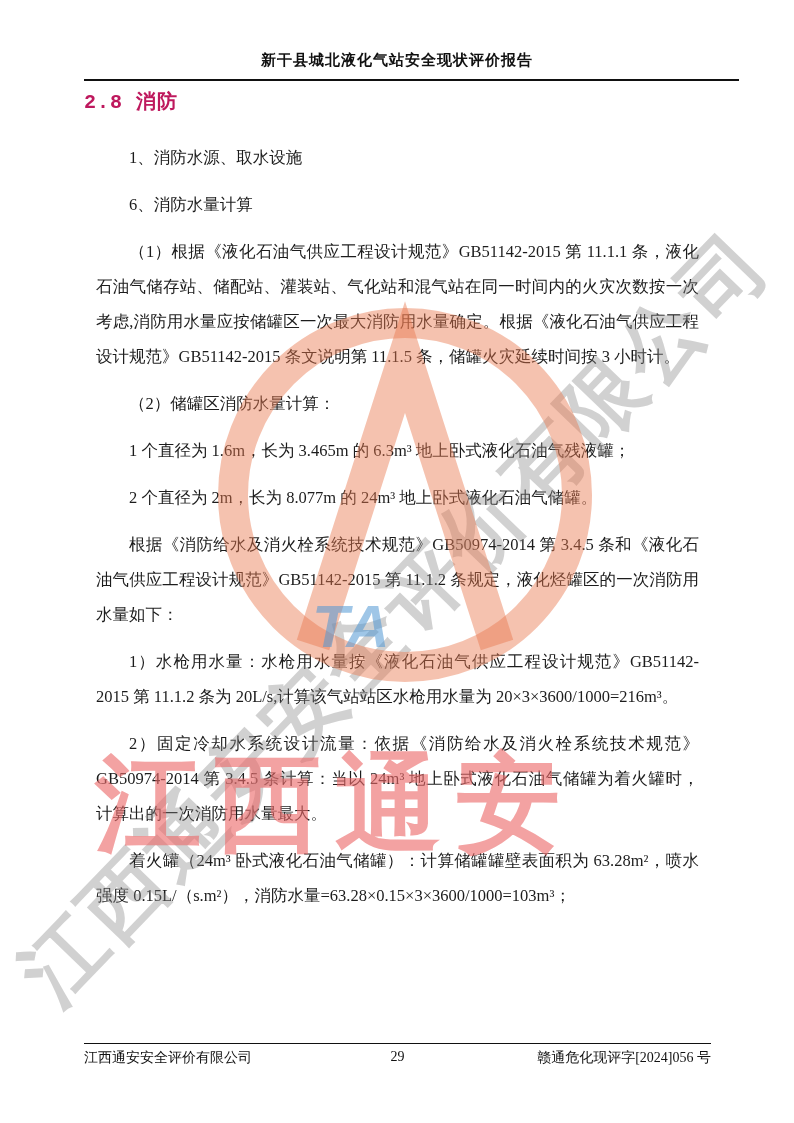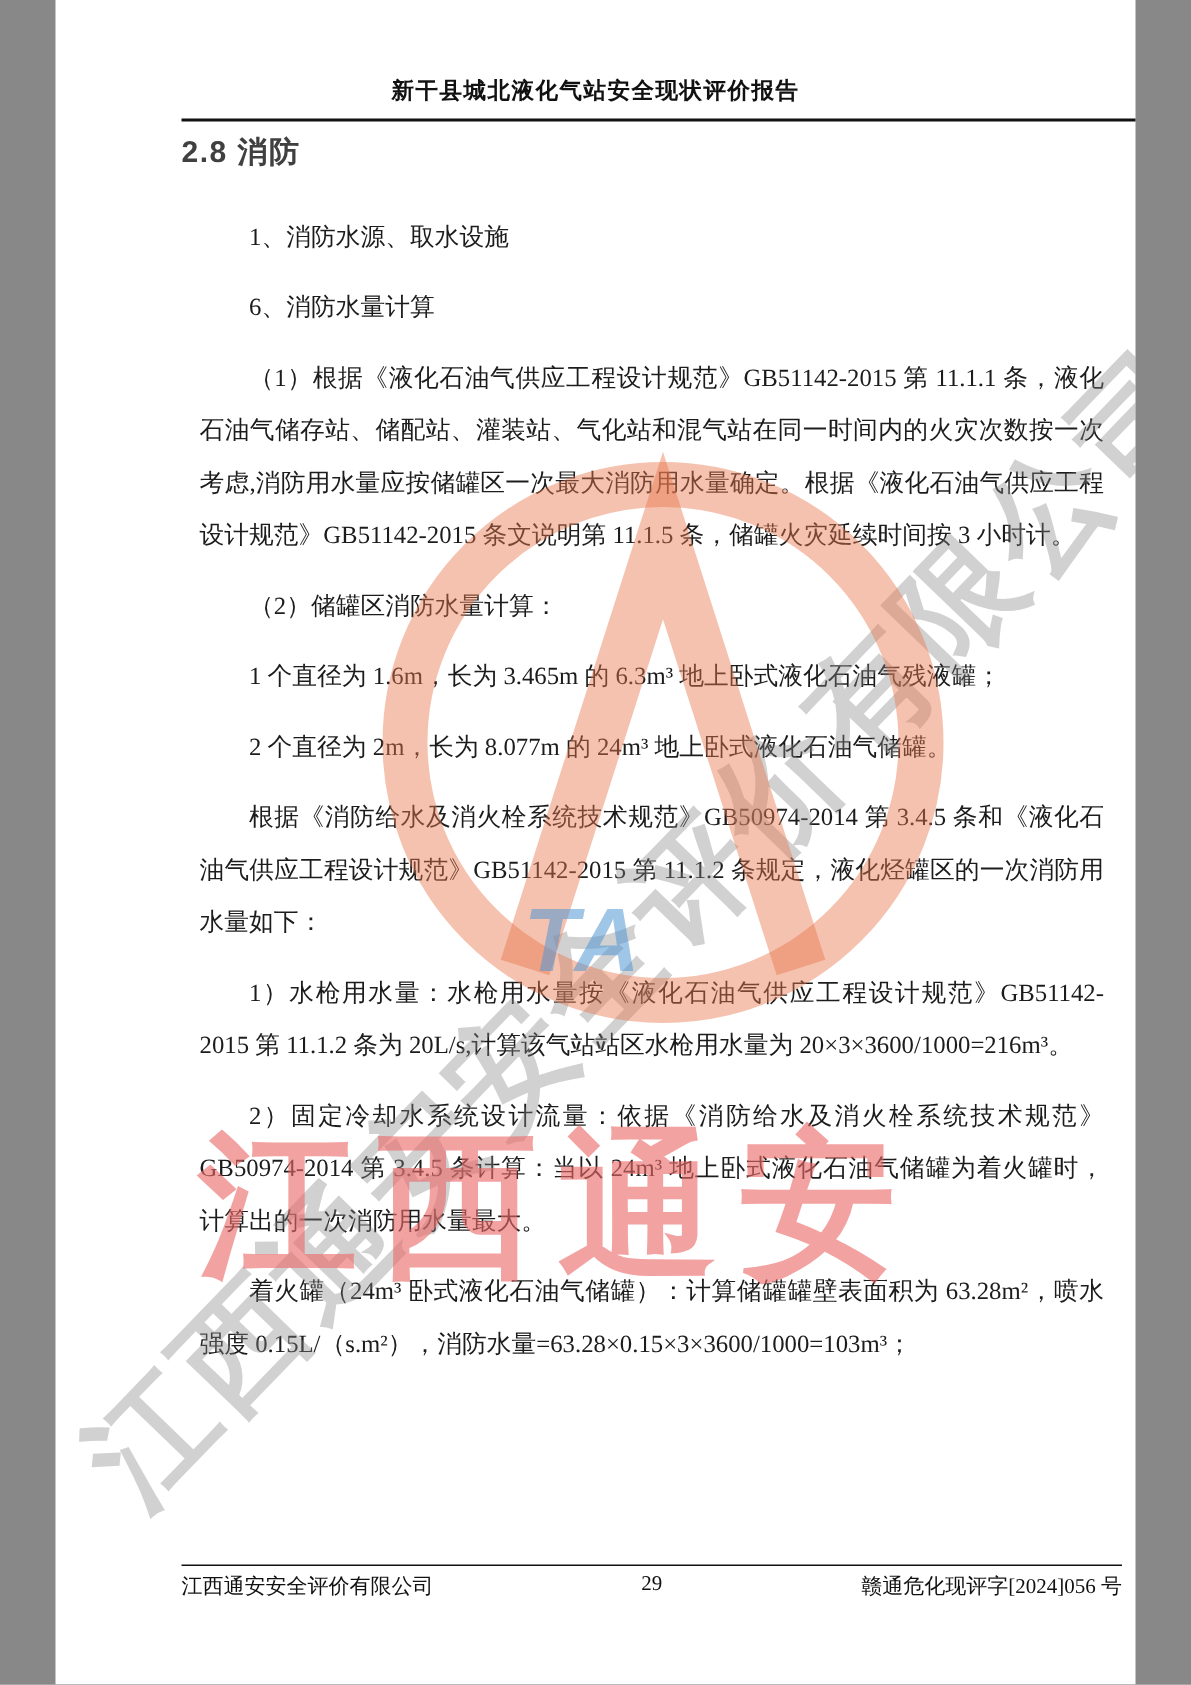--- a/index.html
+++ b/index.html
@@ -1,36 +1,36 @@
 <!DOCTYPE html>
 <html><head>
 <meta charset="utf-8">
 <style>
   html,body { margin:0; padding:0; background:#888; }
   .page {
-    position:relative; width:720px; height:1123px; margin:0 auto;
+    position:relative; width:794px; height:1123px; margin:0 auto;
     background:#ffffff; overflow:hidden;
     font-family:"Liberation Serif","DejaVu Serif",serif;
     color:#1c1c1c;
   }
   
   .header-title {
     position:absolute; top:51px; left:0; right:0;
     text-align:center; font-size:15px; font-weight:600; letter-spacing:1px;
     font-family:"Liberation Sans","DejaVu Sans",sans-serif; color:#111;
   }
   .header-rule {
     position:absolute; top:79px; left:84px; width:655px;
     border-top:2px solid #111; height:0;
   }
   
   .section-title {
     position:absolute; top:88px; left:84px;
-    font-family:Liberation Sans, sans-serif;
-    font-weight:bold; font-size:20px; color:#404040; letter-spacing:1px;
+    font-family:Liberation Mono, monospace;
+    font-weight:bold; font-size:20px; color:#be185d; letter-spacing:1px;
   }
   
   .body-text {
     position:absolute; top:128px; left:84px; width:627px;
     font-size:16.5px; line-height:35px; text-align:justify;
     z-index:1;
   }
   .body-text p { margin:12px; text-indent:2em; }
   
   .footer-rule {

